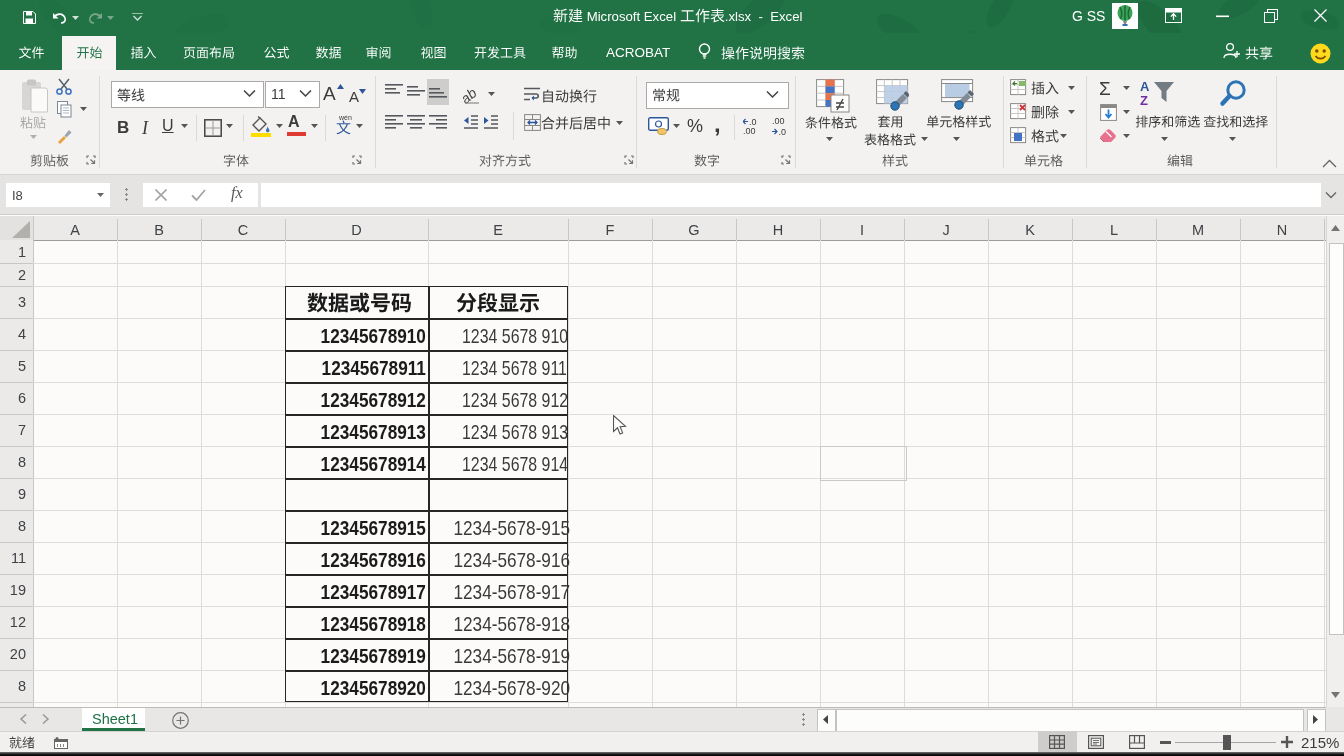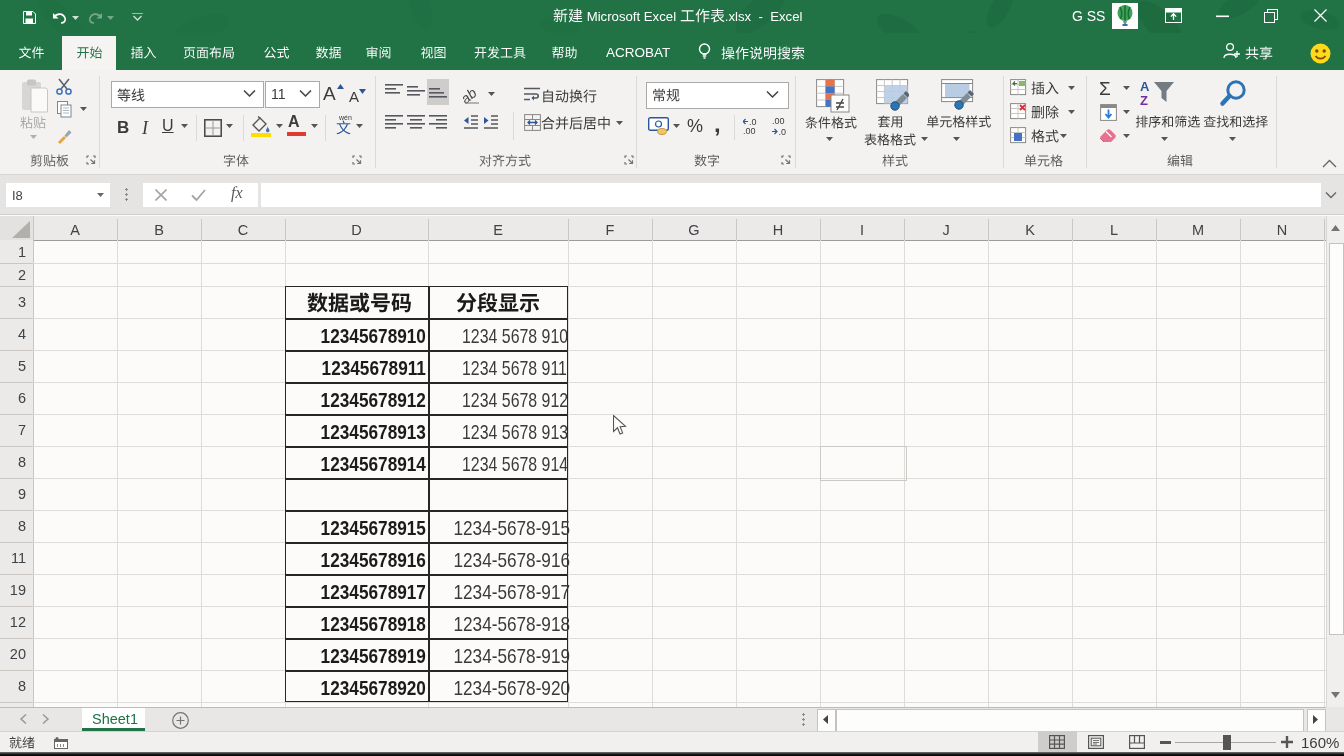--- a/index.html
+++ b/index.html
@@ -858,14 +858,14 @@
     <svg style="position:absolute;left:1129px;top:735px" width="16" height="14" viewBox="0 0 16 14">
       <rect x="0.6" y="0.6" width="14.8" height="12.8" fill="none" stroke="#555" stroke-width="1.2"></rect>
       <path d="M5.5 0.6 V8 M10.5 0.6 V8 M0.6 8 H15.4" stroke="#555" stroke-width="1.2"></path>
     </svg>
     <div style="position:absolute;left:1160px;top:741px;width:11px;height:2.6px;background:#555"></div>
     <div style="position:absolute;left:1175px;top:742px;width:101px;height:1px;background:#a8a6a4"></div>
     <div style="position:absolute;left:1223px;top:735px;width:8px;height:15px;background:#555"></div>
     <svg style="position:absolute;left:1281px;top:736px" width="12" height="12" viewBox="0 0 12 12">
       <path d="M6 0 V12 M0 6 H12" stroke="#555" stroke-width="2.4"></path>
     </svg>
-    <div style="position:absolute;left:1301px;top:735px;font-size:15px;color:#3b3b3b;line-height:1;white-space:nowrap;font-family:Liberation Sans, sans-serif;">160%</div>
+    <div style="position:absolute;left:1301px;top:735px;font-size:15px;color:#3b3b3b;line-height:1;white-space:nowrap;font-family:Liberation Sans, sans-serif;">215%</div>
     <div style="position:absolute;left:0px;top:752px;width:1344px;height:4px;background:linear-gradient(#777, #1a1a1a 55%, #000)"></div>
   </div>
 </body></html>

